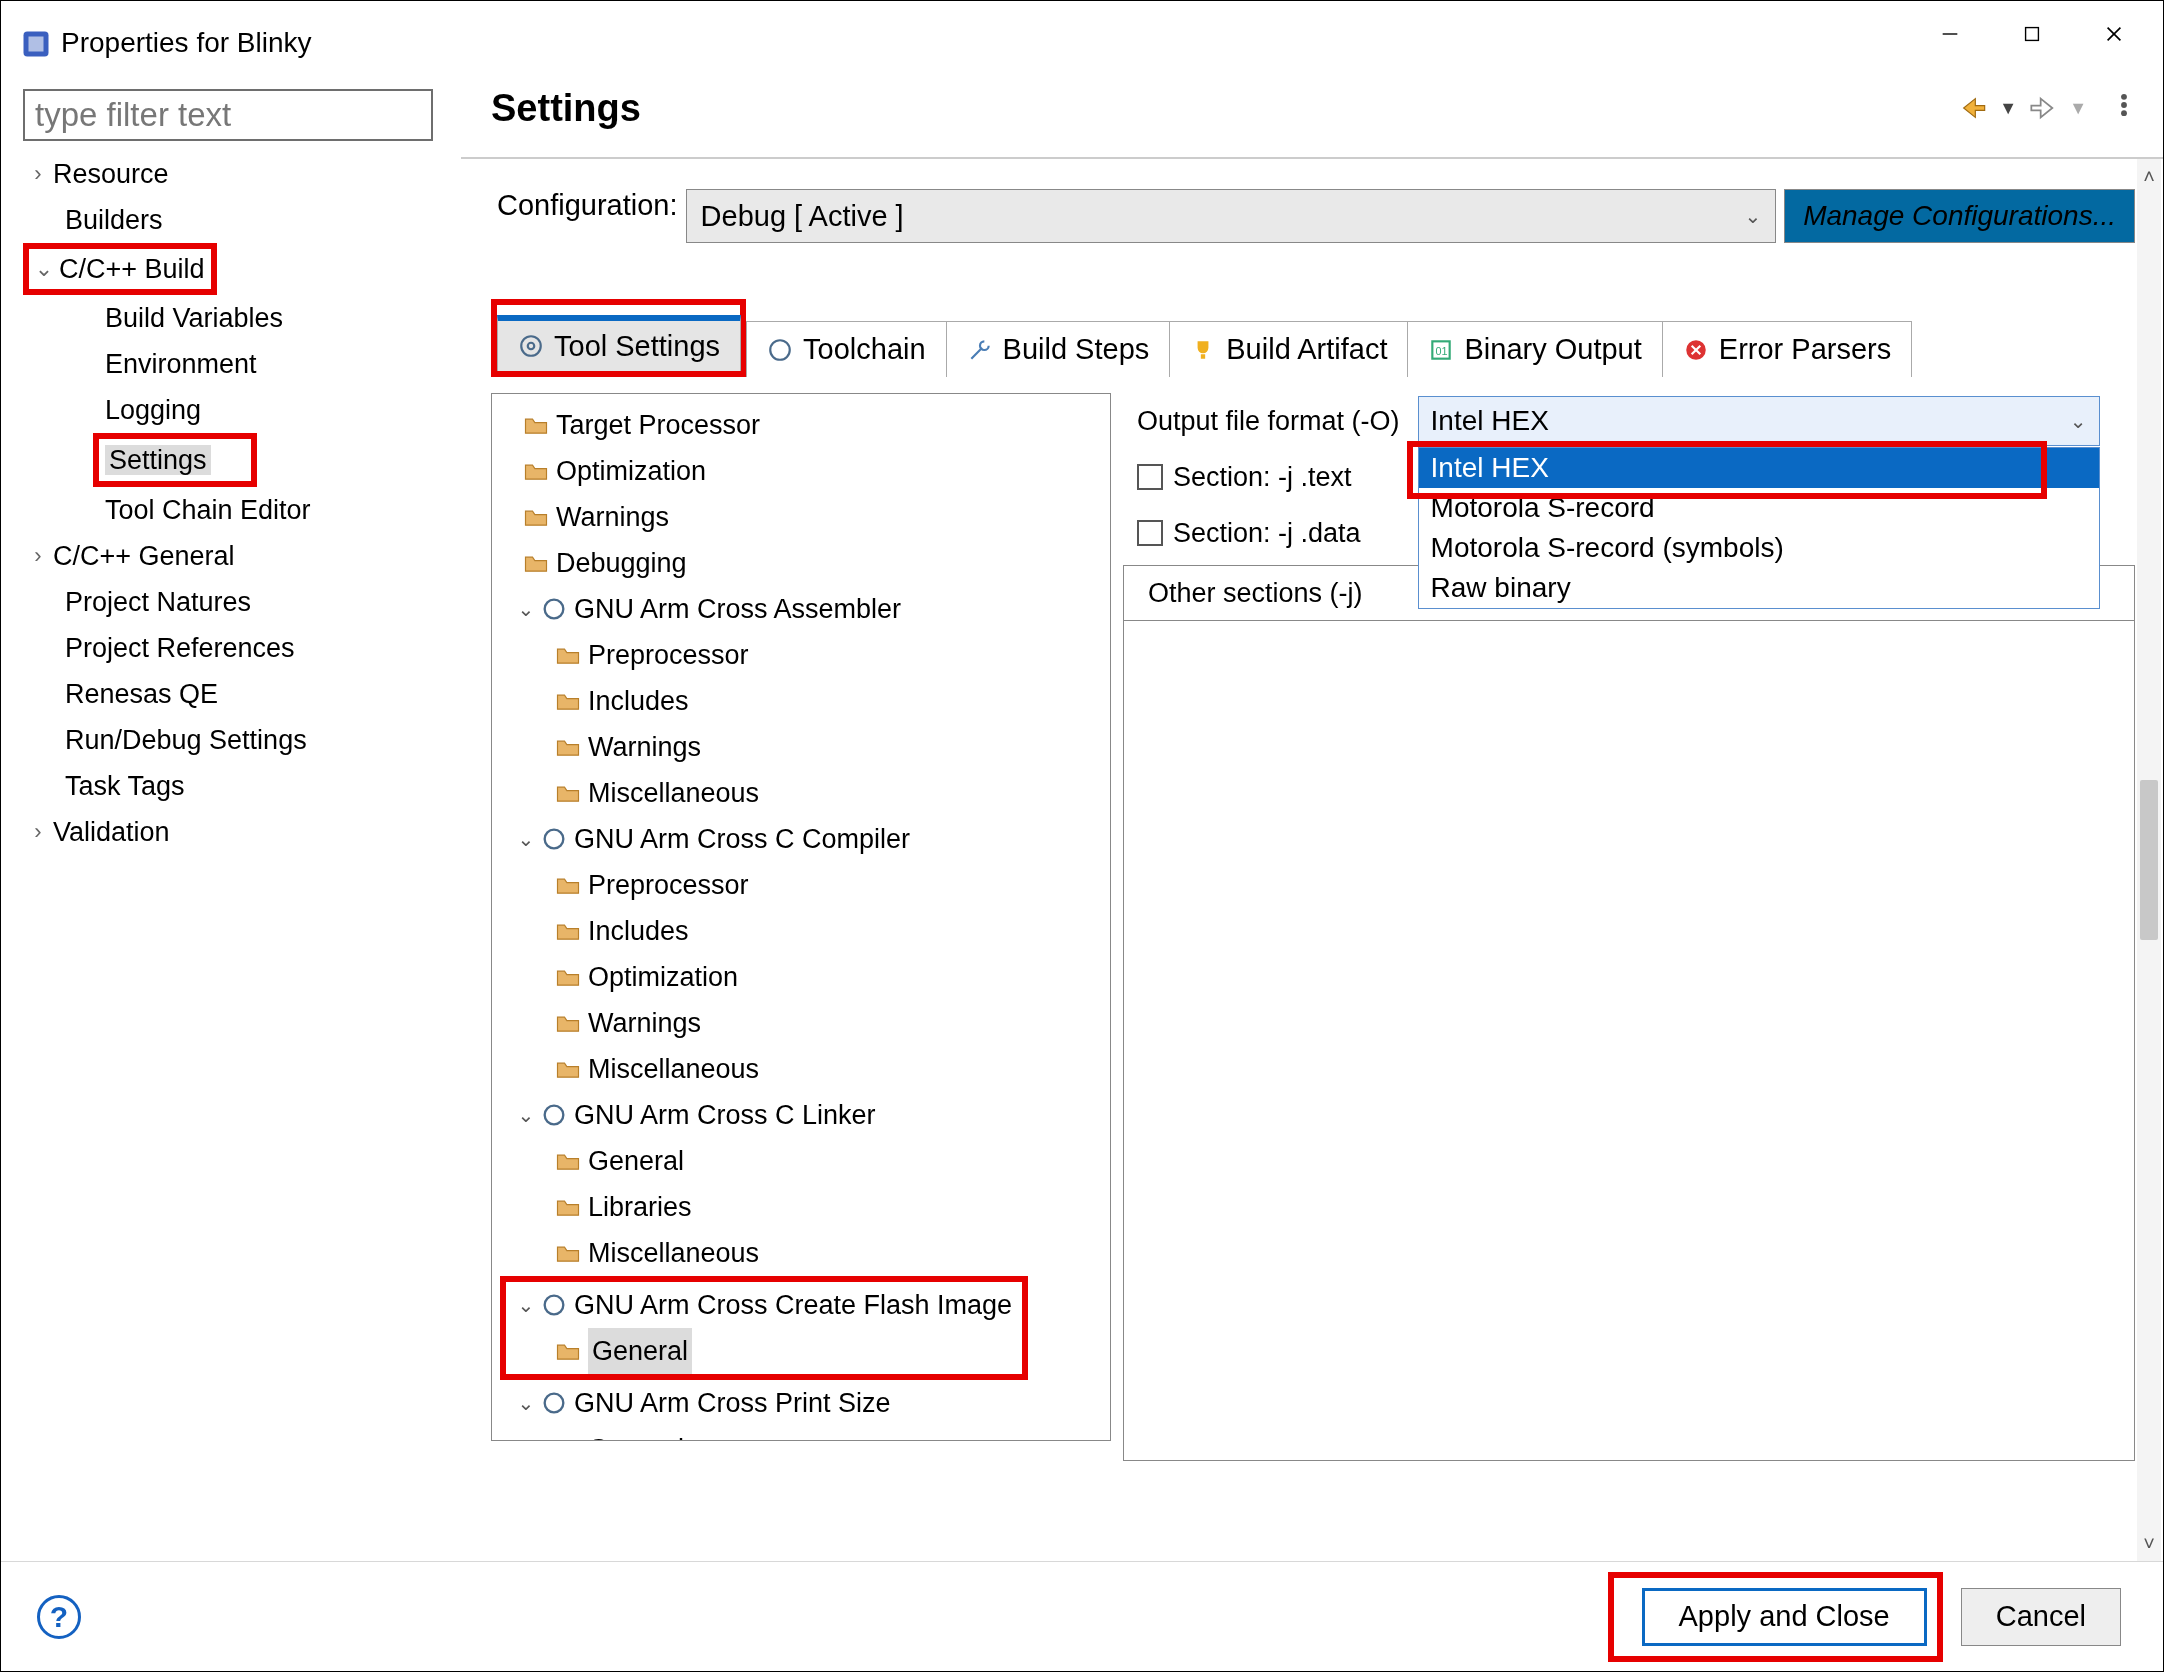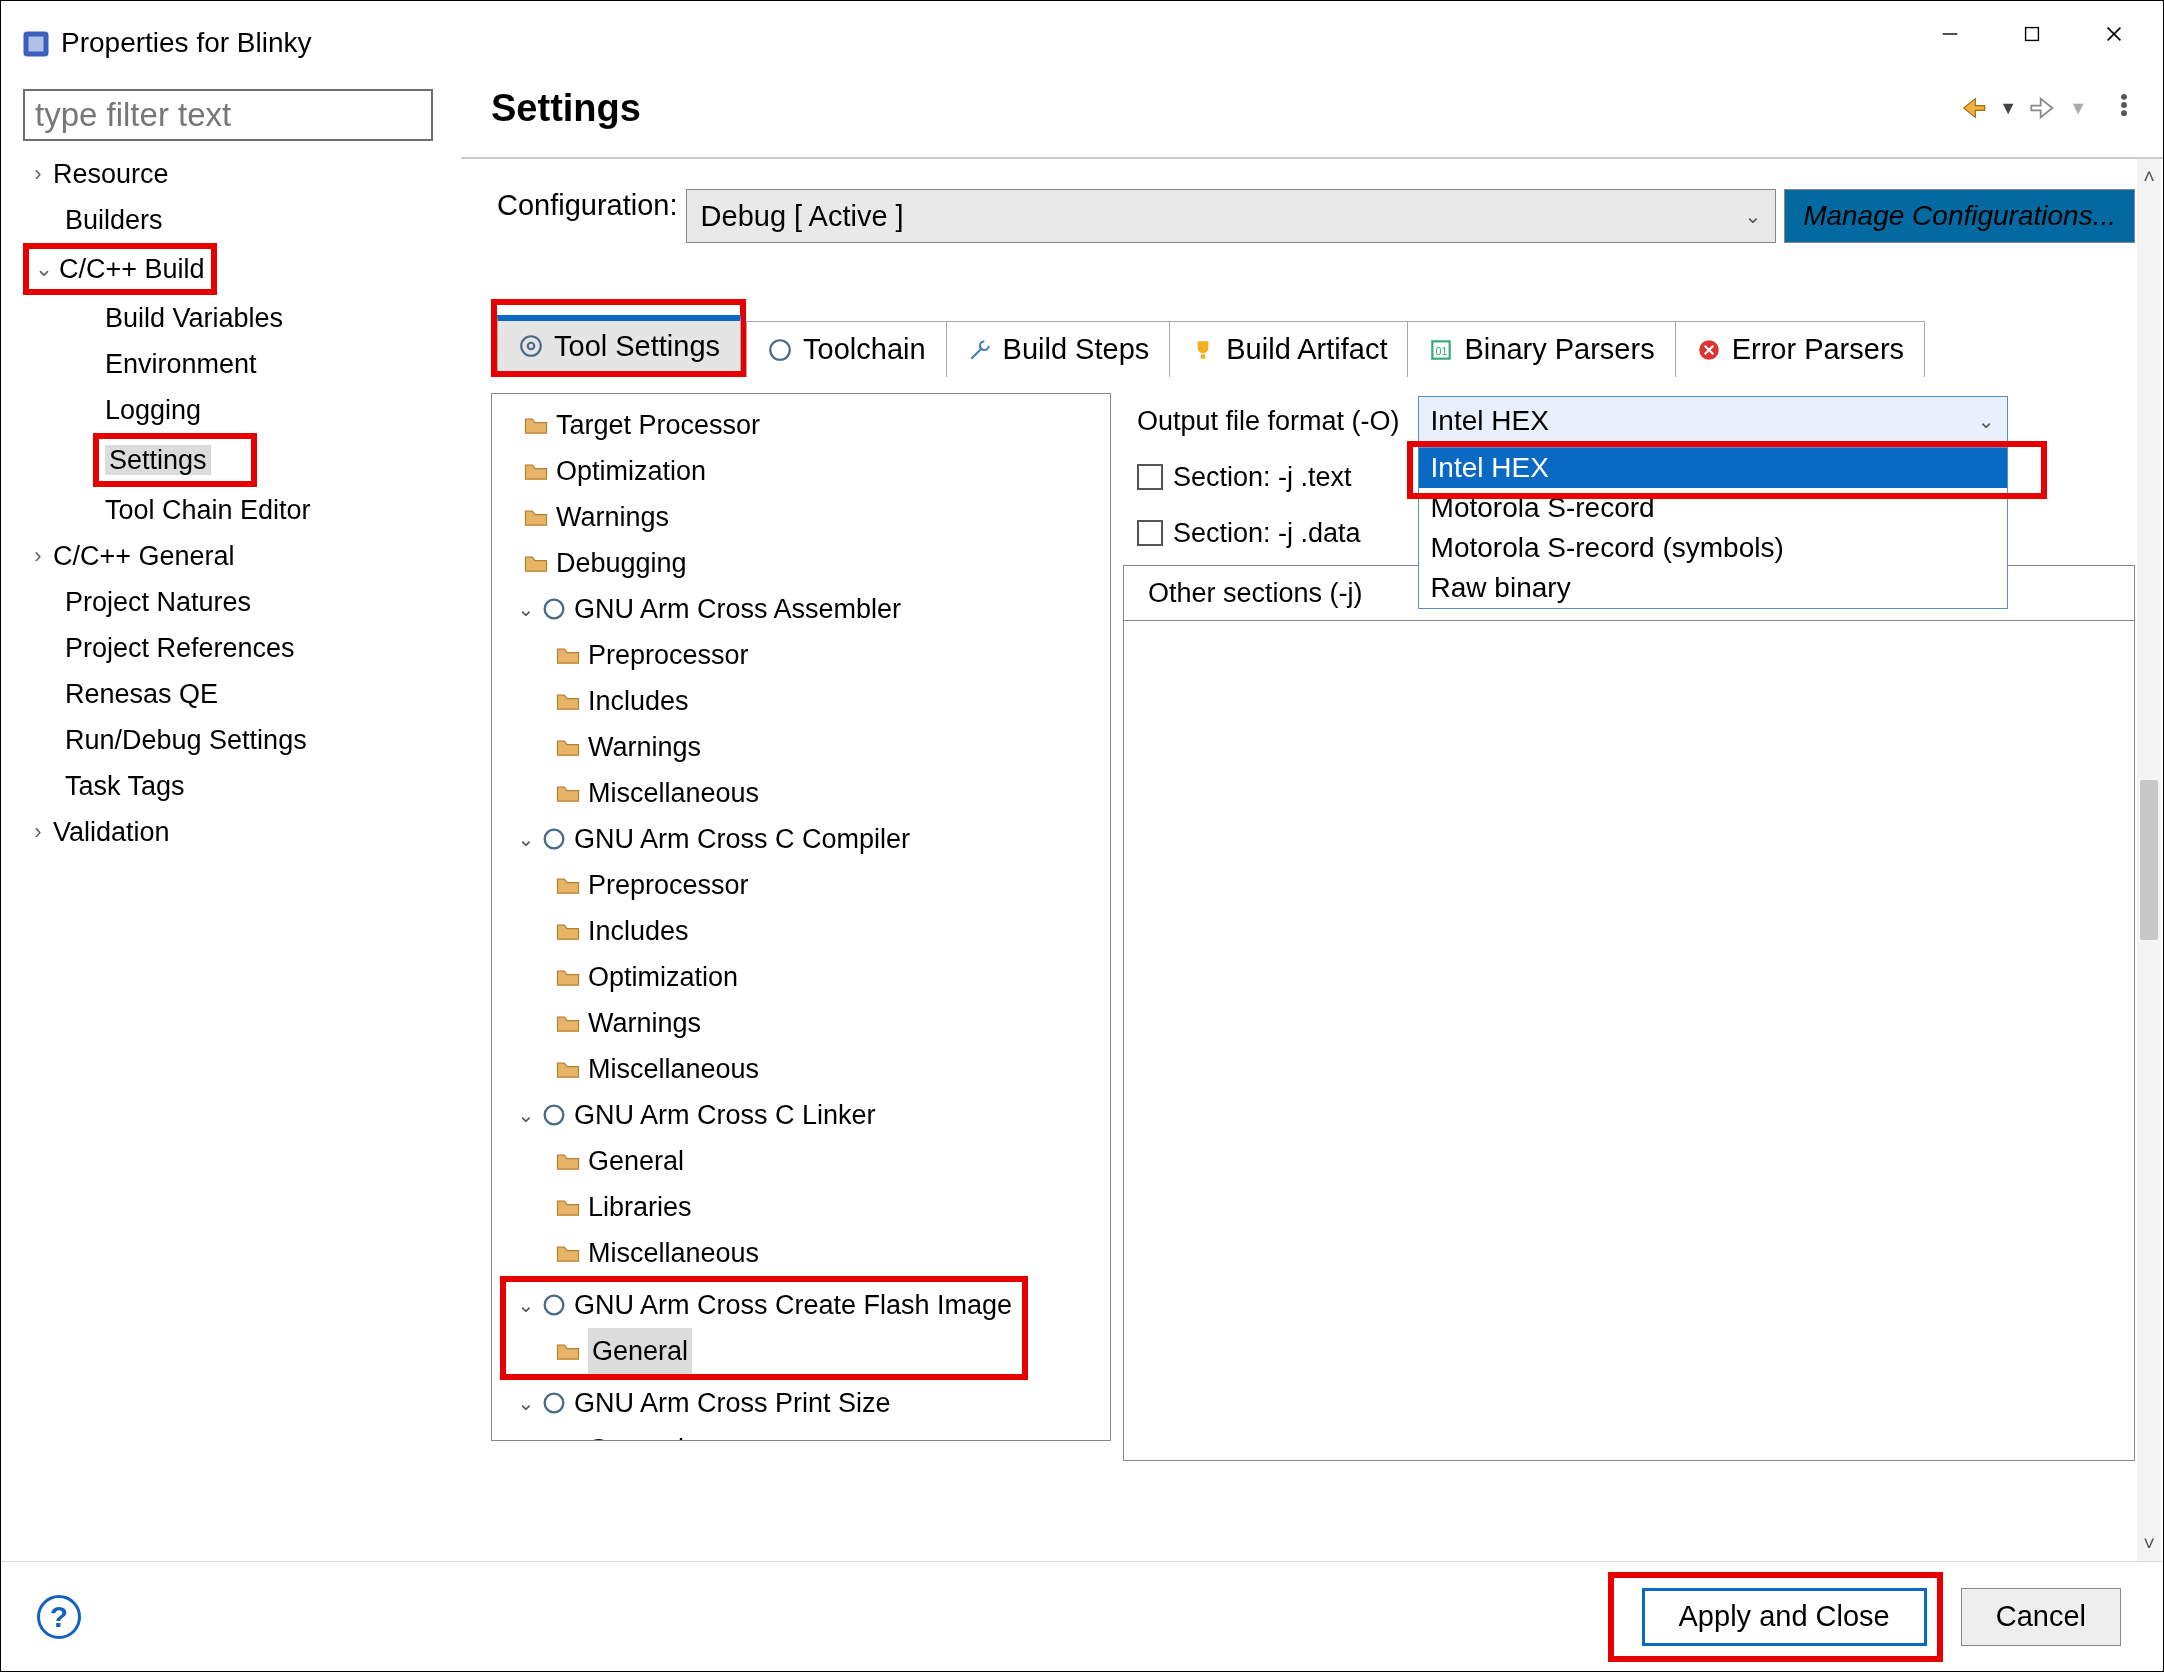--- a/index.html
+++ b/index.html
@@ -52,21 +52,21 @@
   .tt-ic { width: 28px; height: 28px; margin-right: 6px; display: inline-flex; align-items: center; justify-content: center; }
   .ti1 { padding-left: 30px; }
   .ti2 { padding-left: 20px; }
   .ti3 { padding-left: 62px; }
   .sel-tree { background: #dcdcdc; padding: 0 4px; }
   .flash-box { border: 6px solid #e60000; margin-left: 8px; padding: 0 10px 0 0; }
   
   .form-right { flex: 1; position: relative; }
   .form-row { display: flex; align-items: center; height: 56px; padding-left: 14px; gap: 10px; }
   .chk { width: 26px; height: 26px; border: 2px solid #555; display: inline-block; }
-  .combo { position: relative; width: 590px; height: 50px; border: 1px solid #5a8fcf; background: #e8f0fb; display: flex; align-items: center; justify-content: space-between; padding: 0 12px; font-size: 28px; margin-left: 8px; }
+  .combo { position: relative; width: 682px; height: 50px; border: 1px solid #5a8fcf; background: #e8f0fb; display: flex; align-items: center; justify-content: space-between; padding: 0 12px; font-size: 28px; margin-left: 8px; }
   .dropdown { position: absolute; top: 50px; left: -1px; right: -1px; border: 1px solid #5a8fcf; background: #fff; z-index: 10; }
   .dd-item { height: 40px; display: flex; align-items: center; padding: 0 12px; font-size: 28px; }
   .dd-item.selected { background: #0a69c3; color: #fff; }
   .dd-redwrap { position: absolute; top: 44px; left: -12px; width: 640px; height: 58px; border: 6px solid #e60000; z-index: 20; pointer-events: none; }
   .other-row { border: 1px solid #888; height: 56px; margin-top: 4px; display: flex; align-items: center; padding: 0 24px; }
   
   .footer { height: 110px; display: flex; align-items: center; padding: 0 42px 0 36px; border-top: 1px solid #d8d8d8; }
   .help-circle { width: 44px; height: 44px; border: 3px solid #1461c1; border-radius: 50%; display: flex; align-items: center; justify-content: center; color: #1461c1; font-size: 30px; font-weight: bold; }
   .footer-spacer { flex: 1; }
   .btn { height: 58px; padding: 0 34px; border: 1px solid #888; background: #eee; display: flex; align-items: center; font-size: 29px; margin-left: 18px; cursor: pointer; }
@@ -244,21 +244,21 @@
               </span>
             <span>Build Artifact</span>
           </div>
           <div class="tab">
             <span class="tab-icon">
                 <svg viewBox="0 0 24 24">
                   <rect x="4" y="4" width="16" height="16" fill="none" stroke="#3a7" stroke-width="2"></rect>
                   <text x="7" y="17" font-size="10" fill="#3a7">01</text>
                 </svg>
               </span>
-            <span>Binary Parsers</span>
+            <span>Binary Output</span>
           </div>
           <div class="tab">
             <span class="tab-icon">
                 <svg viewBox="0 0 24 24">
                   <circle cx="12" cy="12" r="9" fill="#d33"></circle>
                   <line x1="8" y1="8" x2="16" y2="16" stroke="#fff" stroke-width="2"></line>
                   <line x1="16" y1="8" x2="8" y2="16" stroke="#fff" stroke-width="2"></line>
                 </svg>
               </span>
             <span>Error Parsers</span>

